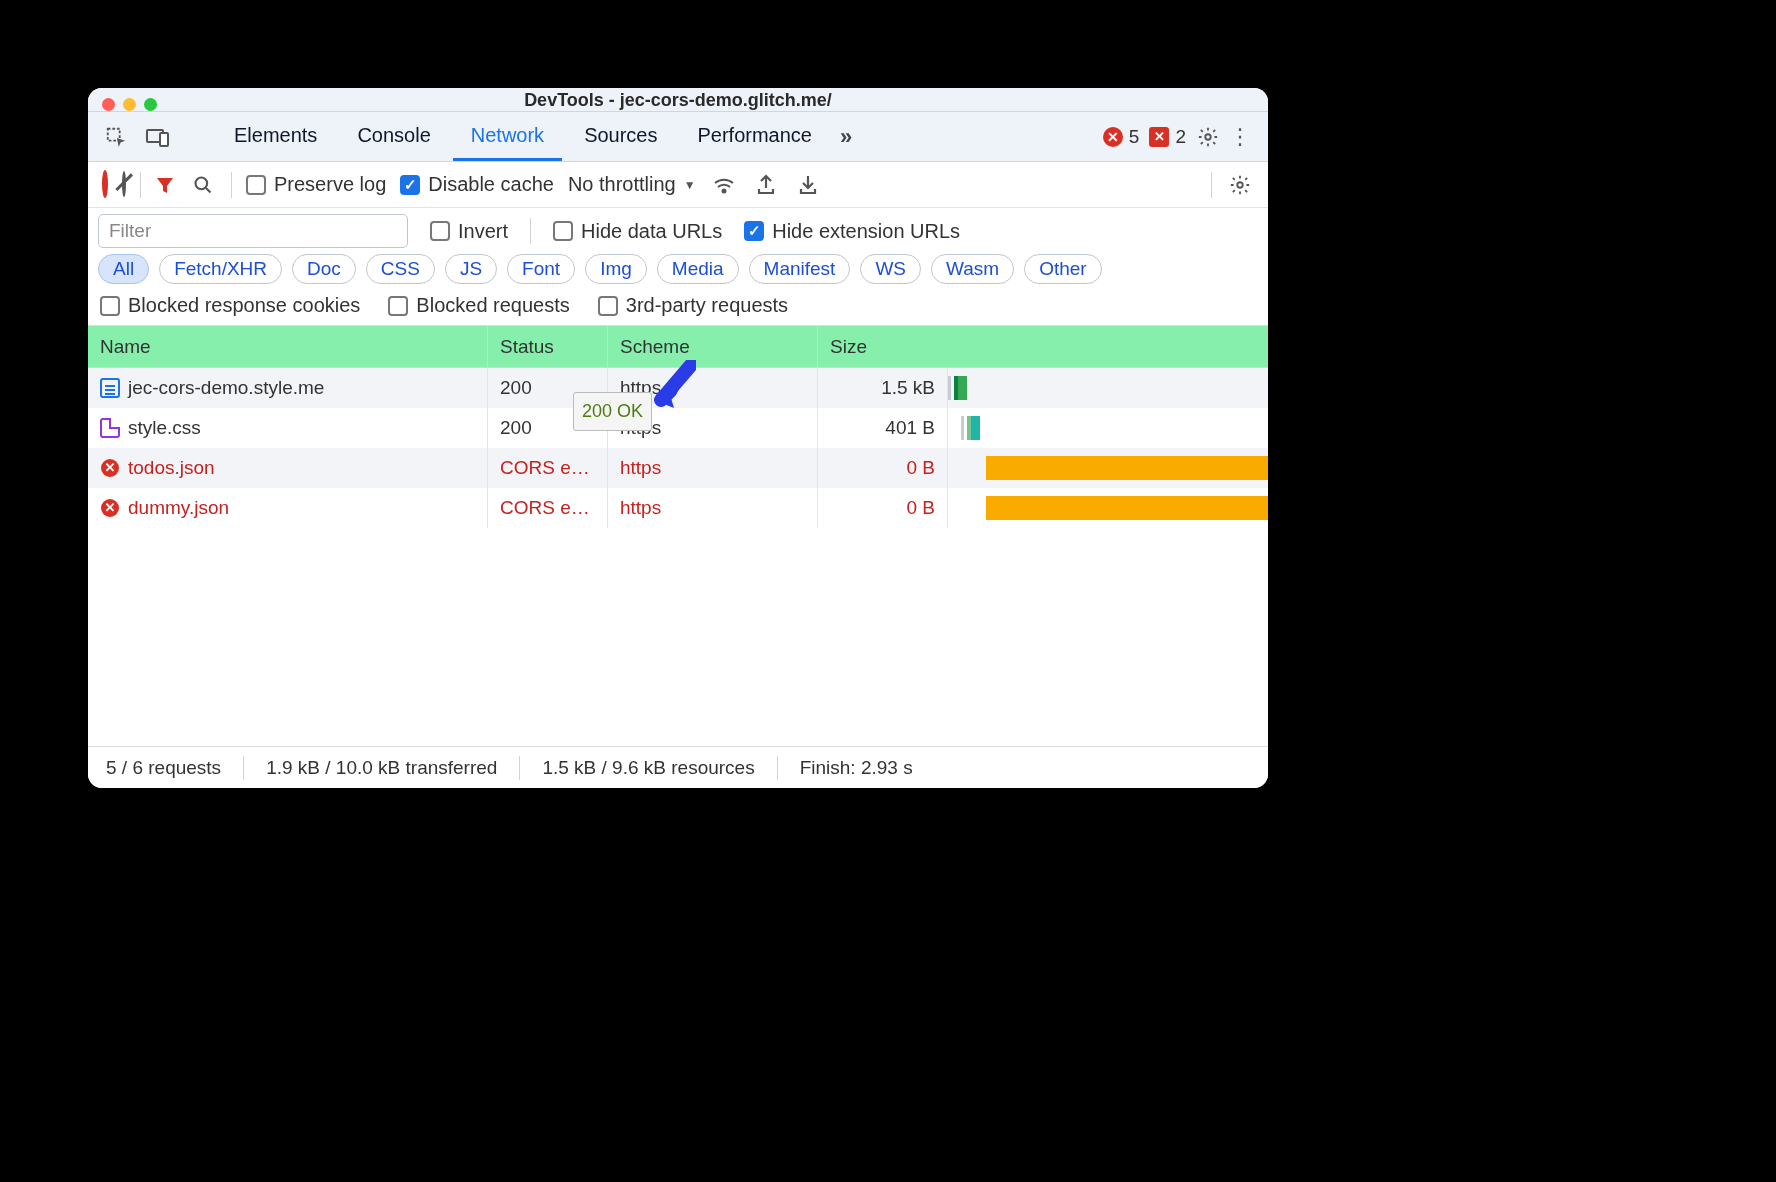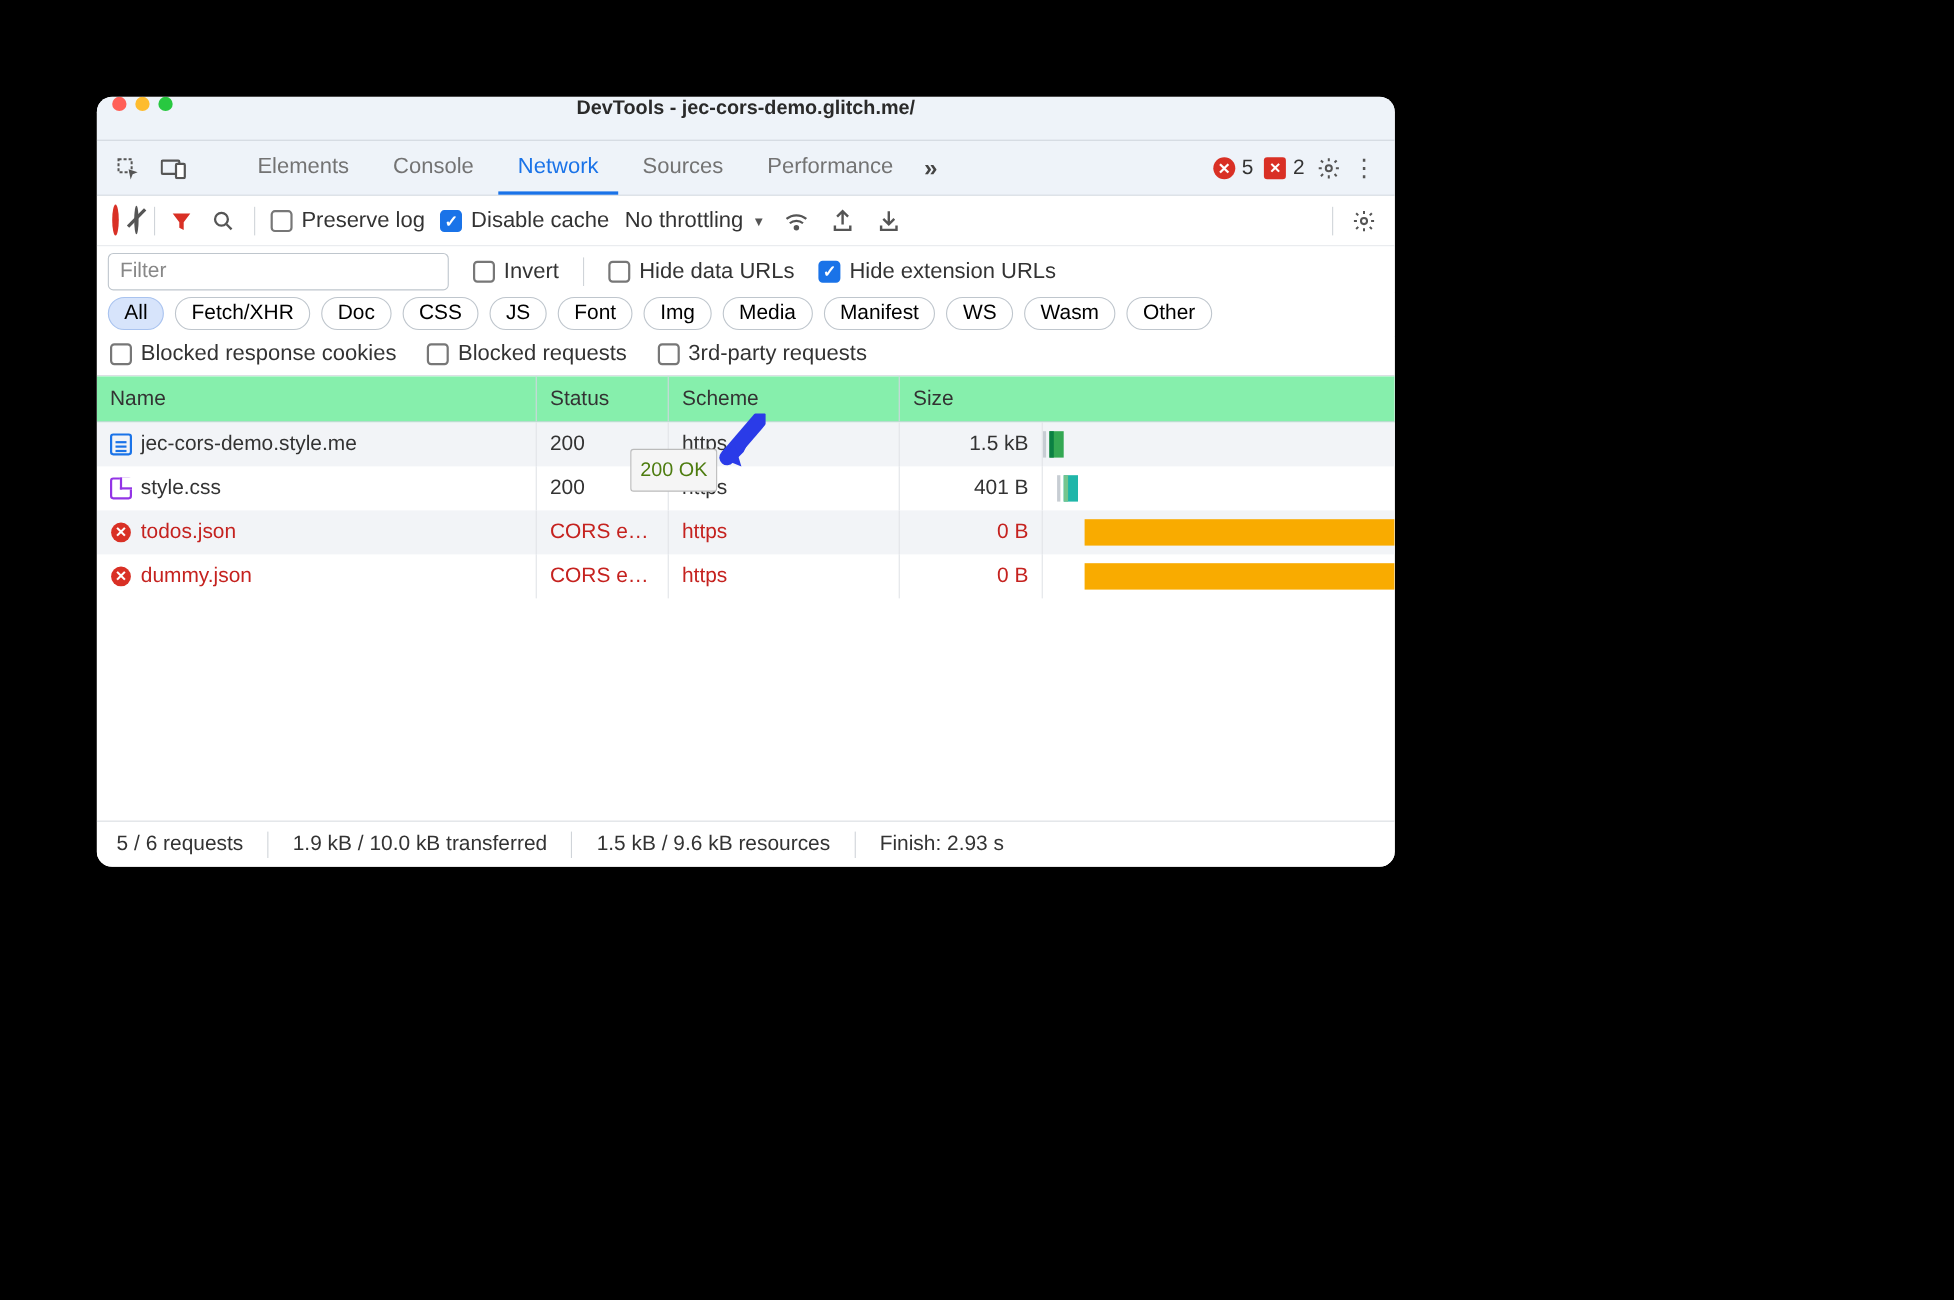--- a/index.html
+++ b/index.html
@@ -20,24 +20,24 @@
     height: 700px;
     background: #fff;
     border-radius: 14px;
     box-shadow: 0 30px 80px rgba(0,0,0,0.6);
     overflow: hidden;
     display: flex;
     flex-direction: column;
   }
   
   .titlebar {
-    height: 40px;
+    height: 24px;
     background: #eef3f9;
     display: flex;
-    align-items: flex-start;
+    align-items: flex-end;
     padding: 0 14px;
     border-bottom: 1px solid #cfd6de;
     position: relative;
   }
   .traffic { display: flex; gap: 8px; }
   .traffic .dot { width: 13px; height: 13px; border-radius: 50%; }
   .dot.red { background: #ff5f57; }
   .dot.yellow { background: #febc2e; }
   .dot.green { background: #28c840; }
   .titlebar .title {
@@ -59,21 +59,21 @@
     border-bottom: 1px solid #cfd6de;
     gap: 4px;
   }
   .tabs .left-icons { display:flex; gap:14px; align-items:center; width:110px;}
   .tab {
     padding: 0 18px;
     height: 100%;
     display: flex;
     align-items: center;
     font-size: 20px;
-    color: #737373;
+    color: #0f172a;
     border-bottom: 3px solid transparent;
     cursor: pointer;
   }
   .tab.active { color: #1a73e8; border-bottom-color: #1a73e8; font-weight:500;}
   .tabs .spacer { flex: 1; }
   .tabs .badge-group { display:flex; align-items:center; gap:10px; margin-right:4px;}
   .error-badge, .ext-badge {
     display:inline-flex; align-items:center; gap:6px; font-size:19px; color:#333;
   }
   .err-circle { width:20px; height:20px; border-radius:50%; background:#d93025; color:#fff; display:flex; align-items:center; justify-content:center; font-size:14px; font-weight:700;}
@@ -133,21 +133,21 @@
     display:flex;
     gap:10px;
     flex-wrap:wrap;
     align-items:center;
   }
   .chip {
     border:1px solid #bfc6cd;
     border-radius: 16px;
     padding: 3px 14px;
     font-size:19px;
-    color:#000000;
+    color:#1d4ed8;
     cursor:pointer;
   }
   .chip.active { background:#d7e4fb; border-color:#a9c3ef;}
   
   .extra-row {
     background:#fff;
     padding: 4px 12px 8px;
     display:flex;
     gap:28px;
     align-items:flex-end;

